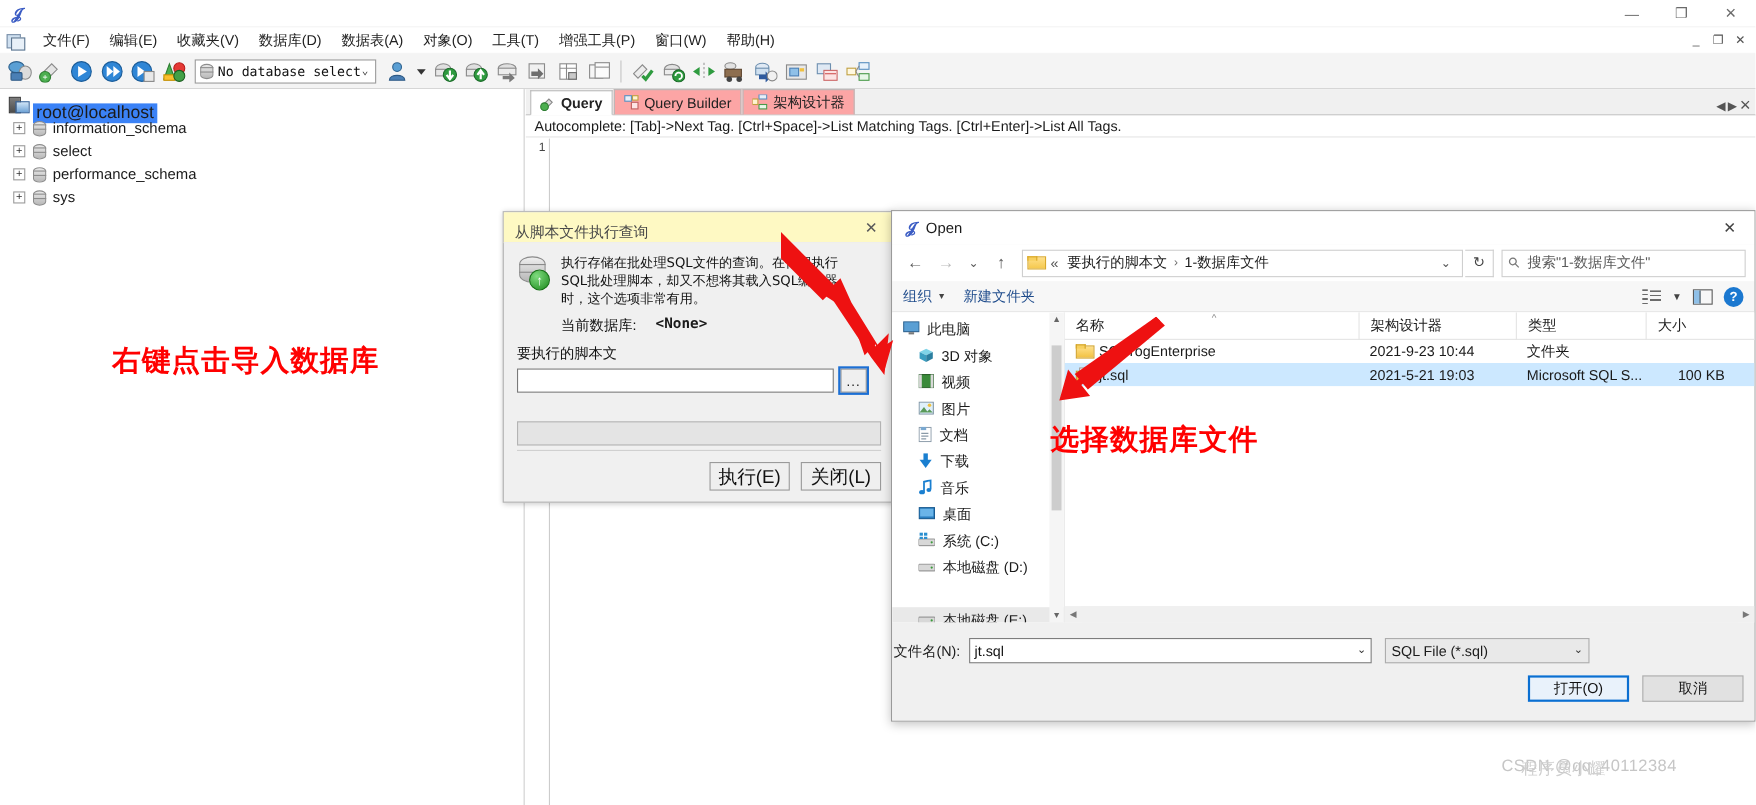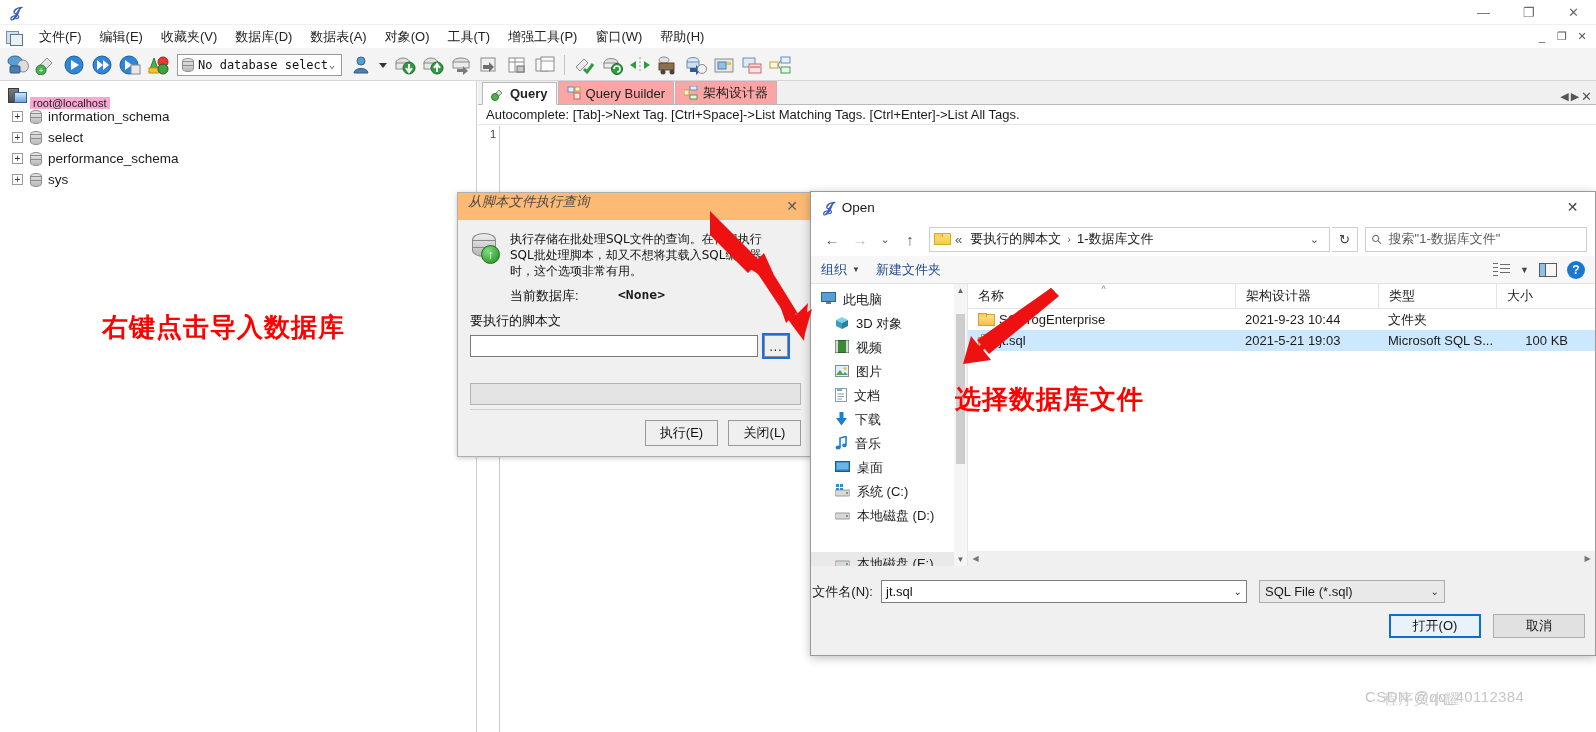--- a/index.html
+++ b/index.html
@@ -94,21 +94,21 @@
 
   
   .left-pane {
     position:absolute; left:0; top:81px; width:477px; height:651px;
     background:#fff; border-right:1px solid #cfcfcf;
     padding-top:4px; overflow:hidden;
   }
   .tree-root {
     display:flex; align-items:center; height:21px; padding-left:8px;
   }
-  .tree-root .lbl { background:#f9a8d4; padding:0 3px; font-size:11px; color:#1b1b1b;margin-top:14px; }
+  .tree-root .lbl { background:#3b82f6; padding:0 3px; font-size:16px; color:#1b1b1b;margin-top:14px; }
   .srv-ico{ width:17px;height:15px;position:relative;margin-right:5px;}
   .srv-ico:before{content:"";position:absolute;left:0;top:0;width:9px;height:13px;
     background:linear-gradient(#7c7c7c,#4d4d4d); border:1px solid #3a3a3a;}
   .srv-ico:after{content:"";position:absolute;left:6px;top:4px;width:11px;height:9px;
     background:linear-gradient(#cfe4f7,#6fa3d6); border:1px solid #35639b;}
   .tree-node {
     display:flex; align-items:center; height:21px; padding-left:12px; font-size:13.5px; color:#1b1b1b;
   }
   .expander {
     width:11px; height:11px; border:1px solid #9b9b9b; background:#fff;
@@ -154,22 +154,22 @@
     font-size:26px; letter-spacing:1px; white-space:nowrap;
   }
 
   
   .script-dlg {
     position:absolute; left:457px; top:192px; width:357px; height:265px;
     background:#f0f0f0; border:1px solid #b0b0b0;
     box-shadow:0 1px 5px rgba(0,0,0,.22);
   }
   .sd-title {
-    height:28px; background:#fdba74; display:flex; align-items:flex-start;
-    padding:0 4px 0 10px; border-bottom:1px solid #eee;font-style:italic;
+    height:28px; background:#fef9c3; display:flex; align-items:flex-end;
+    padding:0 4px 0 10px; border-bottom:1px solid #eee;
   }
   .sd-title .t { font-size:13.5px; color:#4a4a4a; }
   .sd-title .x { margin-left:auto; width:34px; height:26px; display:flex;align-items:center;justify-content:center;
                  color:#5a5a5a; font-size:14px; }
   .sd-body { padding:10px 12px 0 12px; position:relative; }
   .sd-head { display:flex; gap:10px; }
   .sd-dbico { width:30px; height:32px; position:relative; flex:none; margin-top:2px; }
   .sd-dbico .c {
     position:absolute; left:2px; top:0; width:24px; height:24px;
     background:linear-gradient(#efefef,#b5b5b5); border:1px solid #8a8a8a; border-radius:12px/7px;
@@ -178,21 +178,21 @@
   .sd-dbico .g {
     position:absolute; left:11px; top:12px; width:19px; height:19px; border-radius:50%;
     background:radial-gradient(circle at 35% 30%, #7fdc7f, #1c8a1c);
     border:1px solid #157015; display:flex; align-items:center; justify-content:center;
     color:#fff; font-size:12px; line-height:12px;
   }
   .sd-desc {
     font-family:"DejaVu Sans","Liberation Sans",sans-serif;
     font-size:12px; line-height:16px; color:#111; width:268px;
   }
-  .sd-curdb { display:flex; margin-top:8px; padding-left:40px; font-size:13px;gap:22px; }
+  .sd-curdb { display:flex; margin-top:8px; padding-left:40px; font-size:13px; }
   .sd-curdb .k { width:86px; color:#111; }
   .sd-curdb .v { font-family:"DejaVu Sans Mono","Liberation Mono",monospace; font-weight:bold; font-size:13px; }
   .sd-label { margin-top:7px; font-size:13px; color:#111; }
   .sd-filerow { display:flex; align-items:center; margin-top:5px; gap:6px; }
   .sd-fileinput {
     width:288px; height:22px; background:#fff; border:1px solid #7a7a7a;
   }
   .sd-browse {
     width:24px; height:22px; background:#efefef; border:1px solid #8d8d8d;
     outline:2px solid #1c6fd4; outline-offset:0px;
@@ -202,21 +202,21 @@
   .sd-progress {
     margin-top:26px; height:22px; background:#e4e4e4; border:1px solid #b4b4b4;
   }
   .sd-footsep { position:absolute; left:12px; right:12px; bottom:46px; height:1px; background:#d0d0d0; }
   .sd-foot {
     position:absolute; right:12px; bottom:10px; display:flex; gap:10px;
   }
   .sd-btn {
     width:73px; height:26px; background:#efefef; border:1px solid #9a9a9a;
     display:flex; align-items:center; justify-content:center;
-    font-size:13px; color:#111;
+    font-size:17px; color:#111;
   }
 
   
   .open-dlg {
     position:absolute; left:810px; top:191px; width:786px; height:465px;
     background:#f0f0f0; border:1px solid #9a9a9a;
     box-shadow:0 2px 9px rgba(0,0,0,.25);
     overflow:hidden;
   }
   .od-title {

